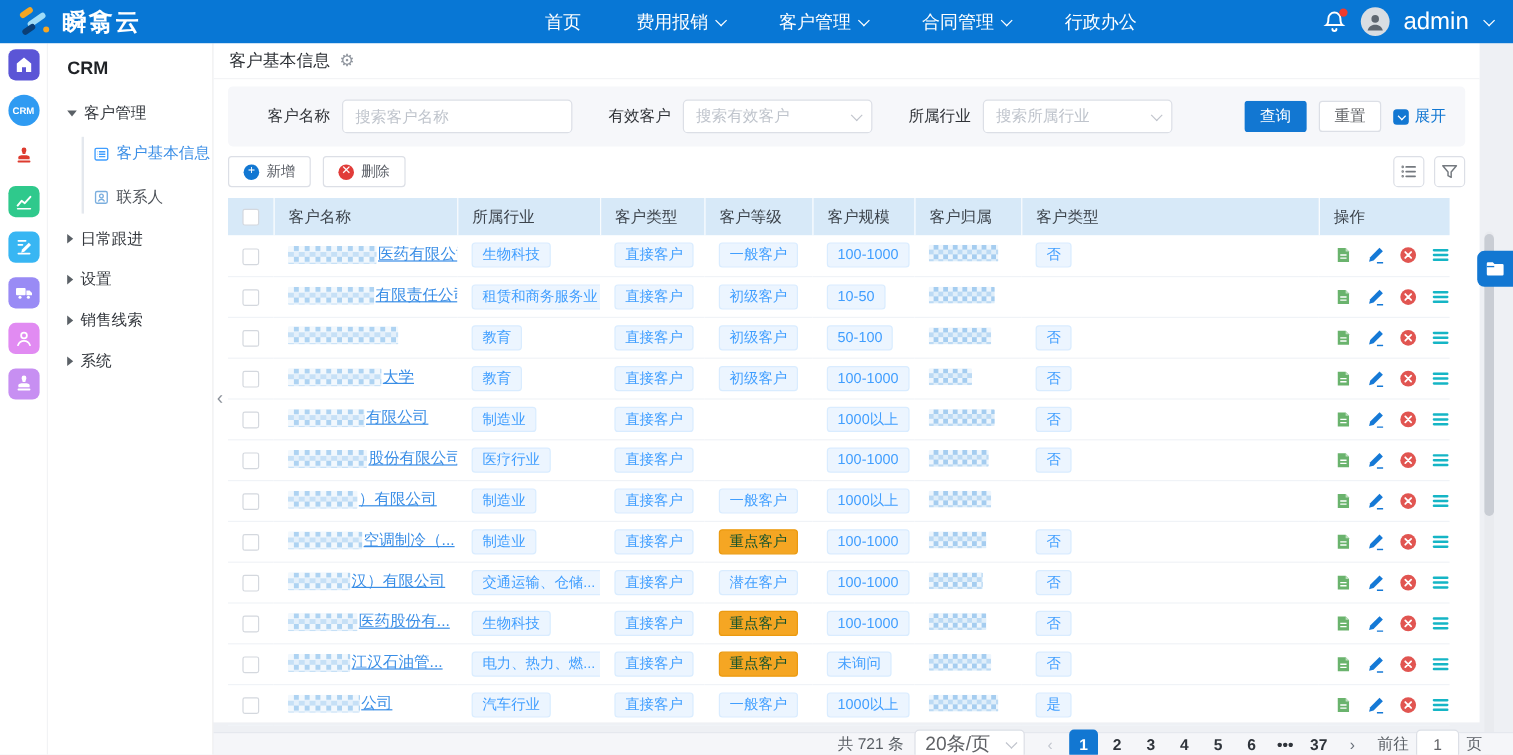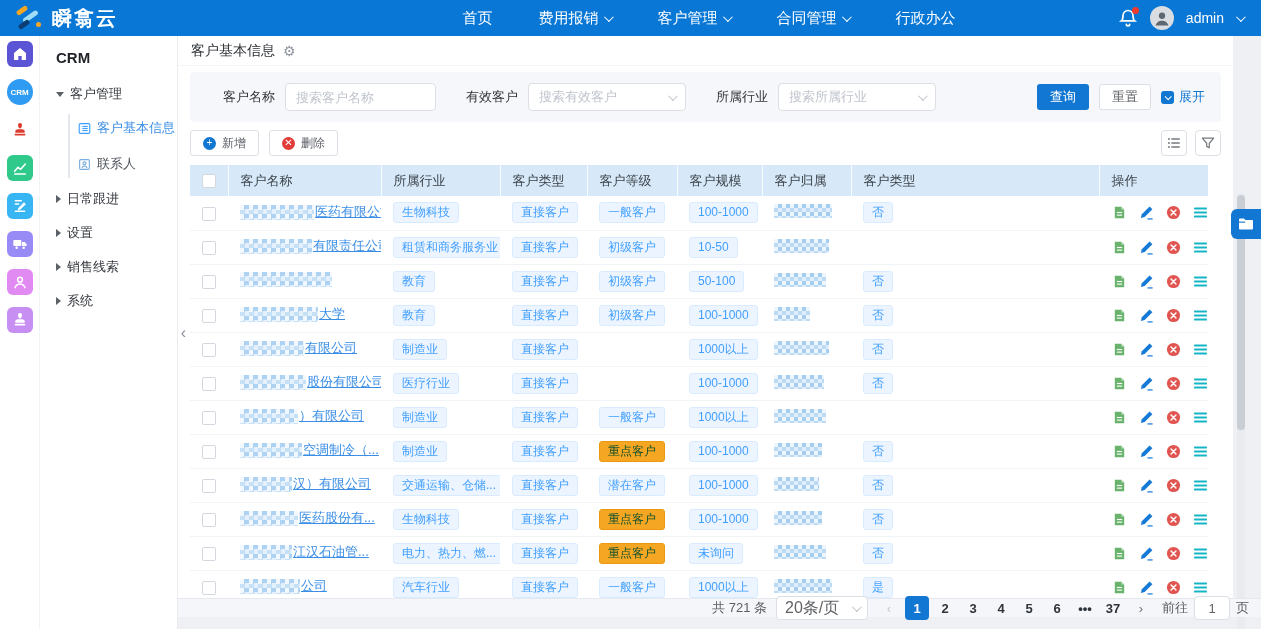--- a/index.html
+++ b/index.html
@@ -17,21 +17,21 @@
   .brand-name{font-size:20px;font-weight:bold;letter-spacing:2px;}
   .mainnav{flex:1;display:flex;justify-content:center;gap:46px;font-size:15px;}
   .nav-item{display:flex;align-items:center;gap:6px;cursor:pointer;white-space:nowrap;justify-content:flex-end;}
   .chev{width:7px;height:7px;border-right:1.6px solid #fff;border-bottom:1.6px solid #fff;transform:rotate(45deg) translateY(-2px);display:inline-block;}
   .topright{display:flex;align-items:center;gap:12px;padding-right:18px;}
   .bell{position:relative;width:20px;height:20px;}
   .bell svg{width:20px;height:20px;}
   .bell .dot{position:absolute;right:-1px;top:-1px;width:7px;height:7px;border-radius:50%;background:#f03b2d;}
   .avatar{width:24px;height:24px;border-radius:50%;background:#d9dde2;display:flex;align-items:center;justify-content:center;overflow:hidden;}
   .avatar svg{width:18px;height:18px;}
-  .username{font-size:14px;}
+  .username{font-size:20px;}
   
   .shell{display:flex;height:593px;position:relative;}
   .rail{width:40px;background:#fff;display:flex;flex-direction:column;align-items:center;padding-top:5px;gap:12px;border-right:1px solid #f2f3f5;}
   .rail-btn{width:26px;height:26px;border-radius:6px;display:flex;align-items:center;justify-content:center;flex:none;}
   .rail-btn svg{width:16px;height:16px;}
   .rail-btn.crm{border-radius:50%;font-size:8px;font-weight:bold;color:#fff;}
   
   .sidebar{width:138px;background:#fff;position:relative;border-right:1px solid #ececec;}
   .crm-title{font-size:15px;font-weight:bold;color:#1f2226;padding:13px 0 12px 16px;}
   .tree{font-size:13px;color:#33373d;}
@@ -47,21 +47,21 @@
   .collapse-handle{position:absolute;right:-9px;top:288px;color:#8a9099;font-size:16px;cursor:pointer;background:transparent;z-index:5;}
   
   .main{flex:1;position:relative;background:#eef0f4;}
   .content-white{position:absolute;left:0;top:0;right:28px;bottom:27px;background:#fff;}
   .title-bar{height:30px;display:flex;align-items:center;gap:8px;padding-left:13px;font-size:14px;color:#2a2e33;border-bottom:1px solid #f3f4f6;}
   .gear{color:#8f959e;font-size:14px;cursor:pointer;}
   .inner{padding:6px 12px 0 12px;}
   .filter-panel{background:#f6f7fa;border-radius:4px;height:50px;display:flex;align-items:center;padding:0 16px 0 33px;}
   .f-group{display:flex;align-items:center;margin-right:30px;}
   .f-label{font-size:13px;color:#303338;margin-right:10px;white-space:nowrap;}
-  .f-input,.f-select{width:151px;height:28px;background:#fff;border:1px solid #dcdfe6;border-radius:4px;font-size:13px;color:#0369a1;padding:0 10px;}
+  .f-input,.f-select{width:192px;height:28px;background:#fff;border:1px solid #dcdfe6;border-radius:4px;font-size:13px;color:#0369a1;padding:0 10px;}
   .f-input::placeholder{color:#bfc4cc;}
   .f-select{width:158px;display:flex;align-items:center;justify-content:space-between;color:#bfc4cc;cursor:pointer;}
   .chev.in{border-color:#c0c4cc;}
   .filter-actions{margin-left:auto;display:flex;align-items:center;gap:10px;padding-left:27px;}
   .btn{height:26px;border-radius:3px;font-size:13px;display:inline-flex;align-items:center;justify-content:center;cursor:pointer;padding:0 12px;border:1px solid transparent;}
   .btn.primary{background:#1277d2;color:#fff;}
   .btn.plain{background:#fff;border-color:#dcdfe6;color:#606266;}
   .expand-link{display:flex;align-items:center;gap:5px;color:#1277d2;font-size:13px;cursor:pointer;}
   .expand-ico{width:13px;height:13px;background:#1277d2;border-radius:3px;display:flex;align-items:center;justify-content:center;}
   .expand-ico .chev{width:5px;height:5px;border-width:1.4px;transform:rotate(45deg) translateY(-1px);}
@@ -90,21 +90,21 @@
   .mosaic.owner{background:conic-gradient(#a5cdf0 25%,#dfeefa 0 50%,#bcdaf4 0 75%,#eef6fd 0);background-size:8px 8px;}
   .ops{display:flex;align-items:center;gap:11px;}
   .op{width:16px;height:16px;display:flex;align-items:center;justify-content:center;cursor:pointer;}
   .op svg{width:15px;height:15px;}
   
   .v-scroll{position:absolute;top:157px;right:16px;width:8px;height:440px;background:#e9ebef;border-radius:4px;}
   .v-thumb{position:absolute;top:2px;left:0;width:8px;height:235px;background:#c9cdd4;border-radius:4px;cursor:pointer;}
   .folder-tab{position:absolute;top:173px;right:0;width:30px;height:30px;background:#1277d2;border-radius:6px 0 0 6px;display:flex;align-items:center;justify-content:center;cursor:pointer;z-index:6;}
   .folder-tab svg{width:16px;height:16px;}
   
-  .pager{position:absolute;left:0;right:0;bottom:12px;height:19px;background:#f5f6f9;border-top:1px solid #e5e8ee;display:flex;align-items:center;justify-content:flex-end;gap:9px;padding-right:12px;font-size:13px;color:#5b6066;}
+  .pager{position:absolute;left:0;right:0;bottom:0;height:19px;background:#f5f6f9;border-top:1px solid #e5e8ee;display:flex;align-items:center;justify-content:flex-end;gap:9px;padding-right:26px;font-size:13px;color:#5b6066;}
   .psel{width:92px;height:24px;border:1px solid #dcdfe6;border-radius:4px;background:#fff;display:flex;align-items:center;justify-content:space-between;padding:0 8px;font-size:16px;color:#606266;cursor:pointer;}
   .pg{min-width:24px;height:24px;display:flex;align-items:center;justify-content:center;font-weight:bold;color:#2f343b;cursor:pointer;border-radius:4px;padding:0 3px;}
   .pg.active{background:#1277d2;color:#fff;}
   .pg.arrow{font-weight:normal;color:#69707a;}
   .pg.arrow.disabled{color:#c3c7cf;cursor:default;}
   .goto{display:flex;align-items:center;gap:6px;}
   .goto input{width:36px;height:24px;border:1px solid #dcdfe6;border-radius:4px;text-align:center;font-size:13px;color:#606266;}
 </style>
 </head>
 <body>

